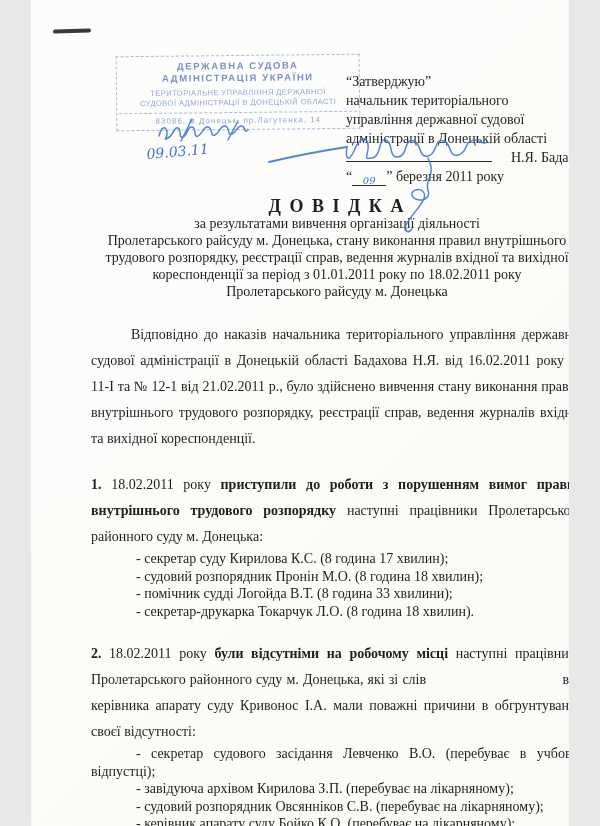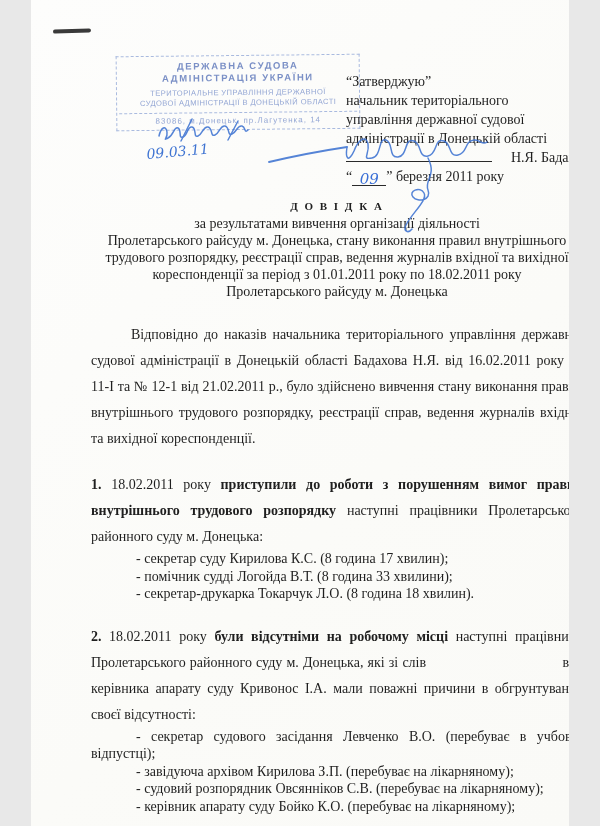--- a/index.html
+++ b/index.html
@@ -18,24 +18,24 @@
   .stamp-dept{color:#93a6d4;font-size:7.6px;letter-spacing:0.4px;line-height:10px;margin-top:4px;}
   .stamp-address{color:#93a6d4;font-size:8px;letter-spacing:1px;line-height:10px;
     border-top:1px dashed #a9badf;margin-top:4px;padding-top:3px;}
   
   .approval{position:absolute;left:315px;top:72px;width:272px;font-size:14px;line-height:19px;}
   .sig-line{white-space:nowrap;}
   .sig-underline{display:inline-block;width:146px;height:13px;border-bottom:1px solid #2a2a2a;}
   .sig-name{margin-left:19px;}
   .day-underline{display:inline-block;width:34px;height:15px;border-bottom:1px solid #2a2a2a;
     text-align:center;vertical-align:bottom;}
-  .day-hand{color:#3a6fd6;font-style:italic;font-family:"DejaVu Serif", serif;font-size:15px;line-height:15px;text-align:center;}
+  .day-hand{color:#3a6fd6;font-style:italic;font-family:"DejaVu Serif", serif;font-size:10px;line-height:15px;text-align:center;}
   
   .doc-body{position:absolute;left:60px;top:198px;width:492px;font-size:14px;}
-  .doc-title{text-align:center;font-weight:bold;font-size:11px;letter-spacing:2px;line-height:17px;}
+  .doc-title{text-align:center;font-weight:bold;font-size:18px;letter-spacing:2px;line-height:17px;}
   .subtitle{text-align:center;line-height:17px;}
   .para{ text-align:justify;line-height:26px;}
   .para-1{margin-top:22px;text-indent:40px;}
   .section-1{margin-top:20px;}
   .section-2{margin-top:21px;}
   .sec-num{font-weight:bold;}
   .sec-bold{font-weight:bold;}
   .list-item{text-align:justify;text-indent:45px;line-height:17.5px;}
   .gap-span{display:inline-block;width:128px;}
   
@@ -83,20 +83,21 @@
       <div>Пролетарського райсуду м. Донецька</div>
     </div>
 
     <div class="para para-1">Відповідно до наказів начальника територіального управління державної судової адміністрації в Донецькій області Бадахова Н.Я. від 16.02.2011 року № 11-І та № 12-1 від 21.02.2011 р., було здійснено вивчення стану виконання правил внутрішнього трудового розпорядку, реєстрації справ, ведення журналів вхідної та вихідної кореспонденції.</div>
 
     <div class="section-1">
       <div class="para">
         <span class="sec-num">1.</span><span> 18.02.2011 року </span><span class="sec-bold">приступили до роботи з порушенням вимог правил внутрішнього трудового розпорядку</span><span> наступні працівники Пролетарського районного суду м. Донецька:</span>
       </div>
       <div class="list-item">- секретар суду Кирилова К.С. (8 година 17 хвилин);</div>
+      <div class="list-item">- судовий розпорядник Пронін М.О. (8 година 18 хвилин);</div>
       <div class="list-item">- помічник судді Логойда В.Т. (8 година 33 хвилини);</div>
       <div class="list-item">- секретар-друкарка Токарчук Л.О. (8 година 18 хвилин).</div>
     </div>
 
     <div class="section-2">
       <div class="para">
         <span class="sec-num">2.</span><span> 18.02.2011 року </span><span class="sec-bold">були відсутніми на робочому місці</span><span> наступні працівники Пролетарського районного суду м. Донецька, які зі слів</span>
         <span class="gap-span"></span>
         <span>в.о. керівника апарату суду Кривонос І.А. мали поважні причини в обгрунтування своєї відсутності:</span>
       </div>

